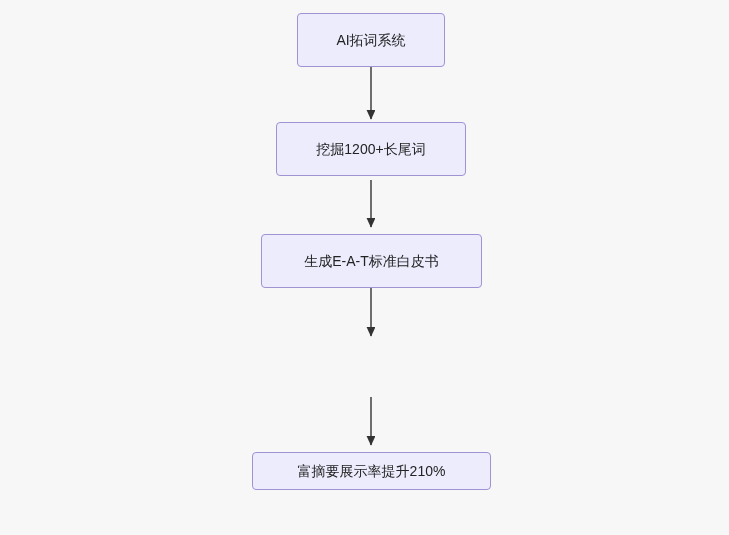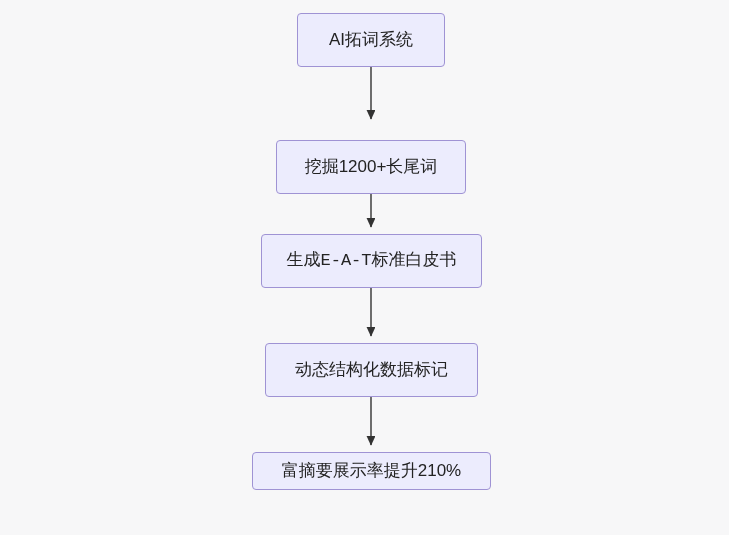--- a/index.html
+++ b/index.html
@@ -21,21 +21,21 @@
   .node {
     position: absolute;
     box-sizing: border-box;
     display: flex;
     align-items: center;
     justify-content: center;
     background: #ececfd;
     border: 1px solid #9f93d4;
     border-radius: 4px;
     color: #232323;
-    font-size: 17px;
+    font-size: 14px;
     line-height: 1.2;
     white-space: nowrap;
   }
   .node-label {
     display: block;
   }
   .edge {
     position: absolute;
     left: 0;
     top: 0;
@@ -57,26 +57,23 @@
     </defs>
     <line x1="371" y1="67" x2="371" y2="119" stroke="#333333" stroke-width="1.4" marker-end="url(#arrow)"></line>
     <line x1="371" y1="180" x2="371" y2="227" stroke="#333333" stroke-width="1.4" marker-end="url(#arrow)"></line>
     <line x1="371" y1="288" x2="371" y2="336" stroke="#333333" stroke-width="1.4" marker-end="url(#arrow)"></line>
     <line x1="371" y1="397" x2="371" y2="445" stroke="#333333" stroke-width="1.4" marker-end="url(#arrow)"></line>
   </svg>
 
   <div class="node" id="node-n1" style="left: 297px; top: 13px; width: 148px; height: 54px;">
     <span class="node-label">AI拓词系统</span>
   </div>
-  <div class="node" id="node-n2" style="left: 276px; top: 140px; width: 190px; height: 54px;">
+  <div class="node" id="node-n2" style="left: 276px; top: 122px; width: 190px; height: 54px;">
     <span class="node-label">挖掘1200+长尾词</span>
   </div>
-  <div class="node" id="node-n3" style="left: 261px; top: 234px; width: 221px; height: 54px; font-family: Liberation Mono, monospace;">
+  <div class="node" id="node-n3" style="left: 261px; top: 234px; width: 221px; height: 54px;">
     <span class="node-label">生成E-A-T标准白皮书</span>
-  </div>
-  <div class="node" id="node-n4" style="left: 265px; top: 343px; width: 213px; height: 54px;">
-    <span class="node-label">动态结构化数据标记</span>
   </div>
   <div class="node" id="node-n5" style="left: 252px; top: 452px; width: 239px; height: 38px;">
     <span class="node-label">富摘要展示率提升210%</span>
   </div>
 
 </div>
 
 </body></html>

